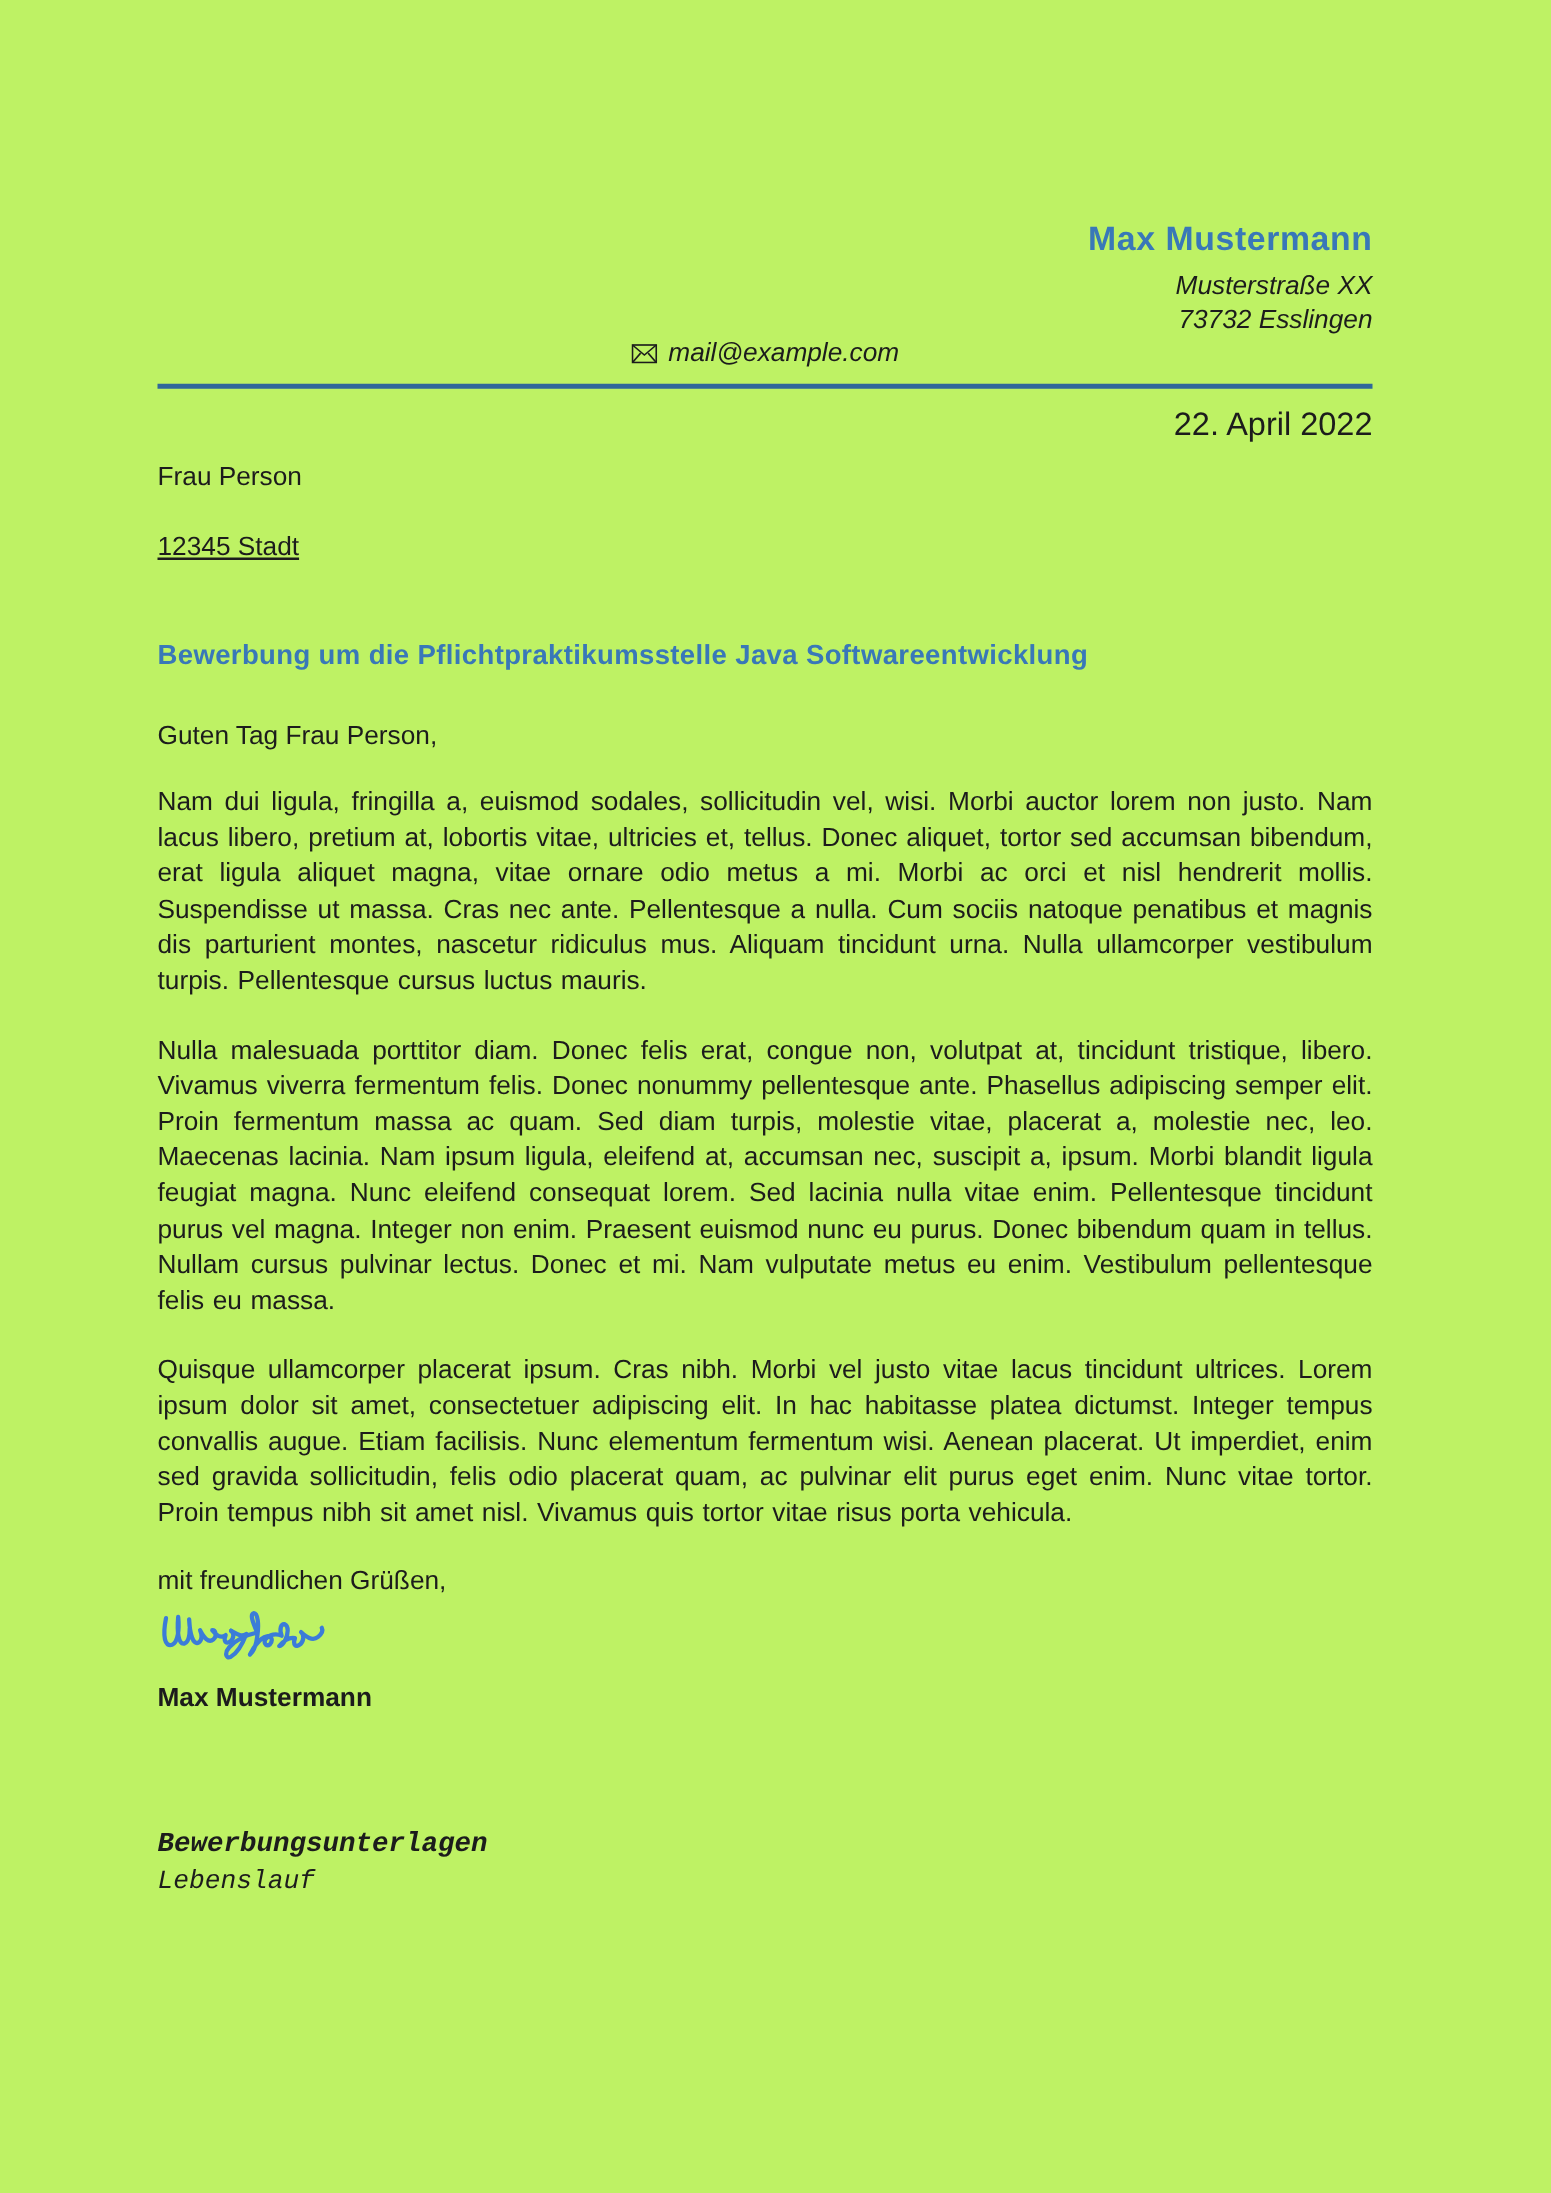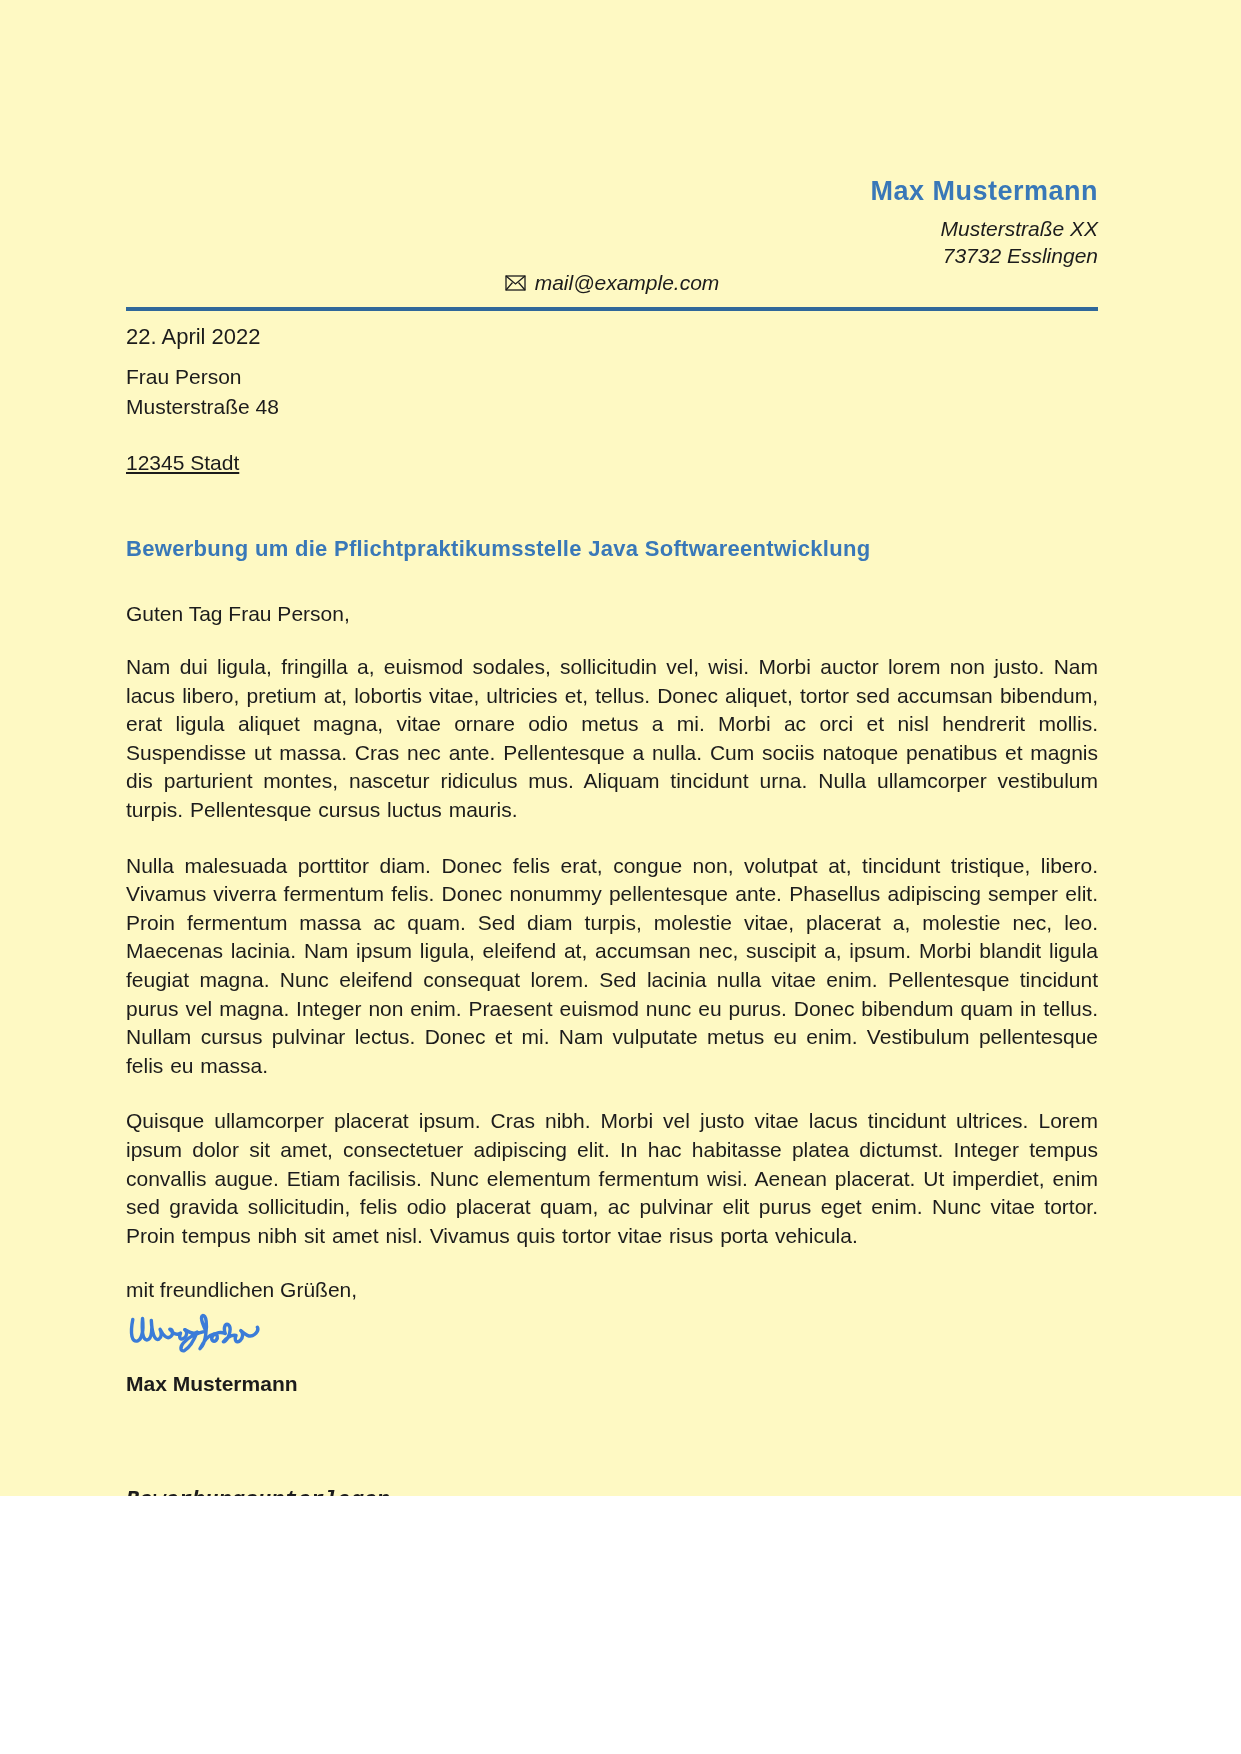--- a/index.html
+++ b/index.html
@@ -5,22 +5,22 @@
   * { margin: 0; padding: 0; box-sizing: border-box; }
   html, body { background: #ffffff; }
   body {
     width: 1241px; height: 1754px;
     font-family: "Liberation Sans", sans-serif;
     color: #1c1c1c;
     position: relative;
   }
   .page {
     position: absolute; top: 0; left: 0;
-    width: 1241px; height: 1496px;
-    background: #fef9c3;
+    width: 1241px; height: 1754px;
+    background: #bef264;
     overflow: hidden;
   }
   .content {
     position: absolute;
     left: 126px; top: 0;
     width: 972px;
   }
 
   
   .sender-block {
@@ -56,22 +56,22 @@
 
   .header-rule {
     margin-top: 11px;
     height: 4px;
     background: #30689a;
     border: none;
   }
 
   .letter-date {
     margin-top: 13px;
-    text-align: left;
-    font-size: 22px;
+    text-align: right;
+    font-size: 26px;
   }
 
   
   .recipient-block { margin-top: 12px; font-size: 21px; }
   .recipient-line { line-height: 30px; }
   .recipient-city { margin-top: 26px; text-decoration: underline; }
 
   
   .subject-line {
     margin-top: 58px;
@@ -139,21 +139,20 @@
         <span>mail@example.com</span>
       </div>
     </div>
 
     <div class="header-rule"></div>
 
     <div class="letter-date">22. April 2022</div>
 
     <div class="recipient-block">
       <div class="recipient-line">Frau Person</div>
-      <div class="recipient-line">Musterstraße 48</div>
       <div class="recipient-line recipient-city">12345 Stadt</div>
     </div>
 
     <div class="subject-line">Bewerbung um die Pflichtpraktikumsstelle Java Softwareentwicklung</div>
 
     <div class="salutation">Guten Tag Frau Person,</div>
 
     <p class="body-paragraph">Nam dui ligula, fringilla a, euismod sodales, sollicitudin vel, wisi. Morbi auctor lorem non justo. Nam lacus libero, pretium at, lobortis vitae, ultricies et, tellus. Donec aliquet, tortor sed accumsan bibendum, erat ligula aliquet magna, vitae ornare odio metus a mi. Morbi ac orci et nisl hendrerit mollis. Suspendisse ut massa. Cras nec ante. Pellentesque a nulla. Cum sociis natoque penatibus et magnis dis parturient montes, nascetur ridiculus mus. Aliquam tincidunt urna. Nulla ullamcorper vestibulum turpis. Pellentesque cursus luctus mauris.</p>
     <p class="body-paragraph">Nulla malesuada porttitor diam. Donec felis erat, congue non, volutpat at, tincidunt tristique, libero. Vivamus viverra fermentum felis. Donec nonummy pellentesque ante. Phasellus adipiscing semper elit. Proin fermentum massa ac quam. Sed diam turpis, molestie vitae, placerat a, molestie nec, leo. Maecenas lacinia. Nam ipsum ligula, eleifend at, accumsan nec, suscipit a, ipsum. Morbi blandit ligula feugiat magna. Nunc eleifend consequat lorem. Sed lacinia nulla vitae enim. Pellentesque tincidunt purus vel magna. Integer non enim. Praesent euismod nunc eu purus. Donec bibendum quam in tellus. Nullam cursus pulvinar lectus. Donec et mi. Nam vulputate metus eu enim. Vestibulum pellentesque felis eu massa.</p>
     <p class="body-paragraph">Quisque ullamcorper placerat ipsum. Cras nibh. Morbi vel justo vitae lacus tincidunt ultrices. Lorem ipsum dolor sit amet, consectetuer adipiscing elit. In hac habitasse platea dictumst. Integer tempus convallis augue. Etiam facilisis. Nunc elementum fermentum wisi. Aenean placerat. Ut imperdiet, enim sed gravida sollicitudin, felis odio placerat quam, ac pulvinar elit purus eget enim. Nunc vitae tortor. Proin tempus nibh sit amet nisl. Vivamus quis tortor vitae risus porta vehicula.</p>

